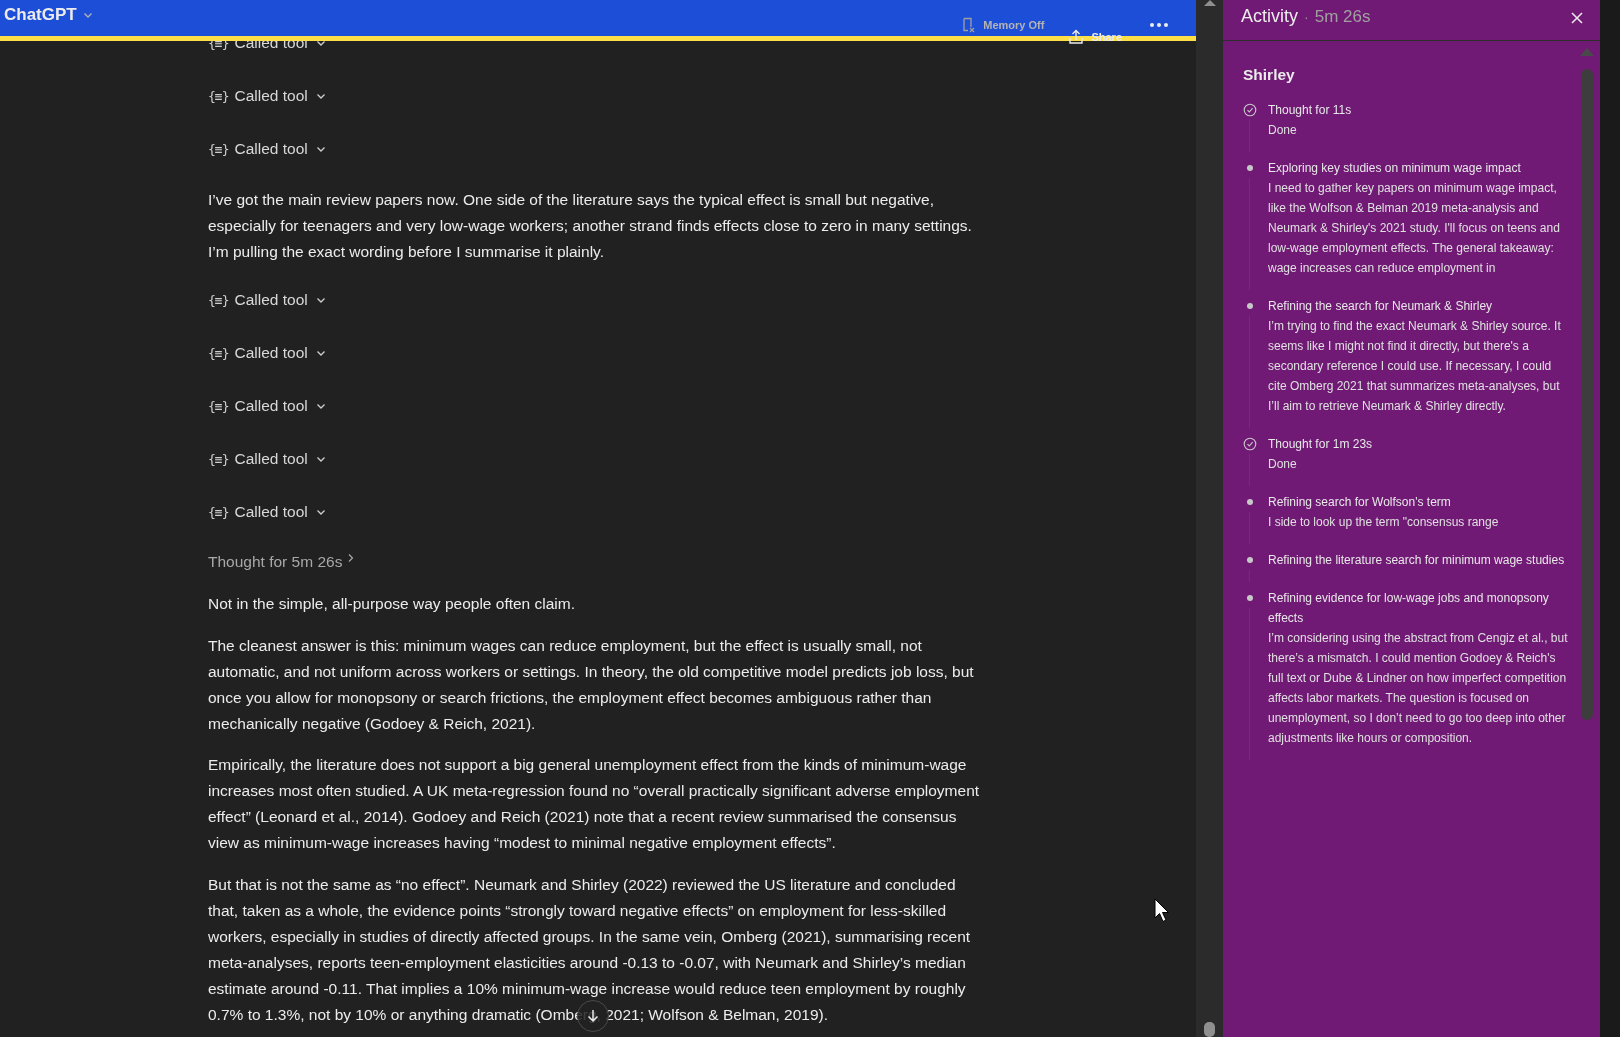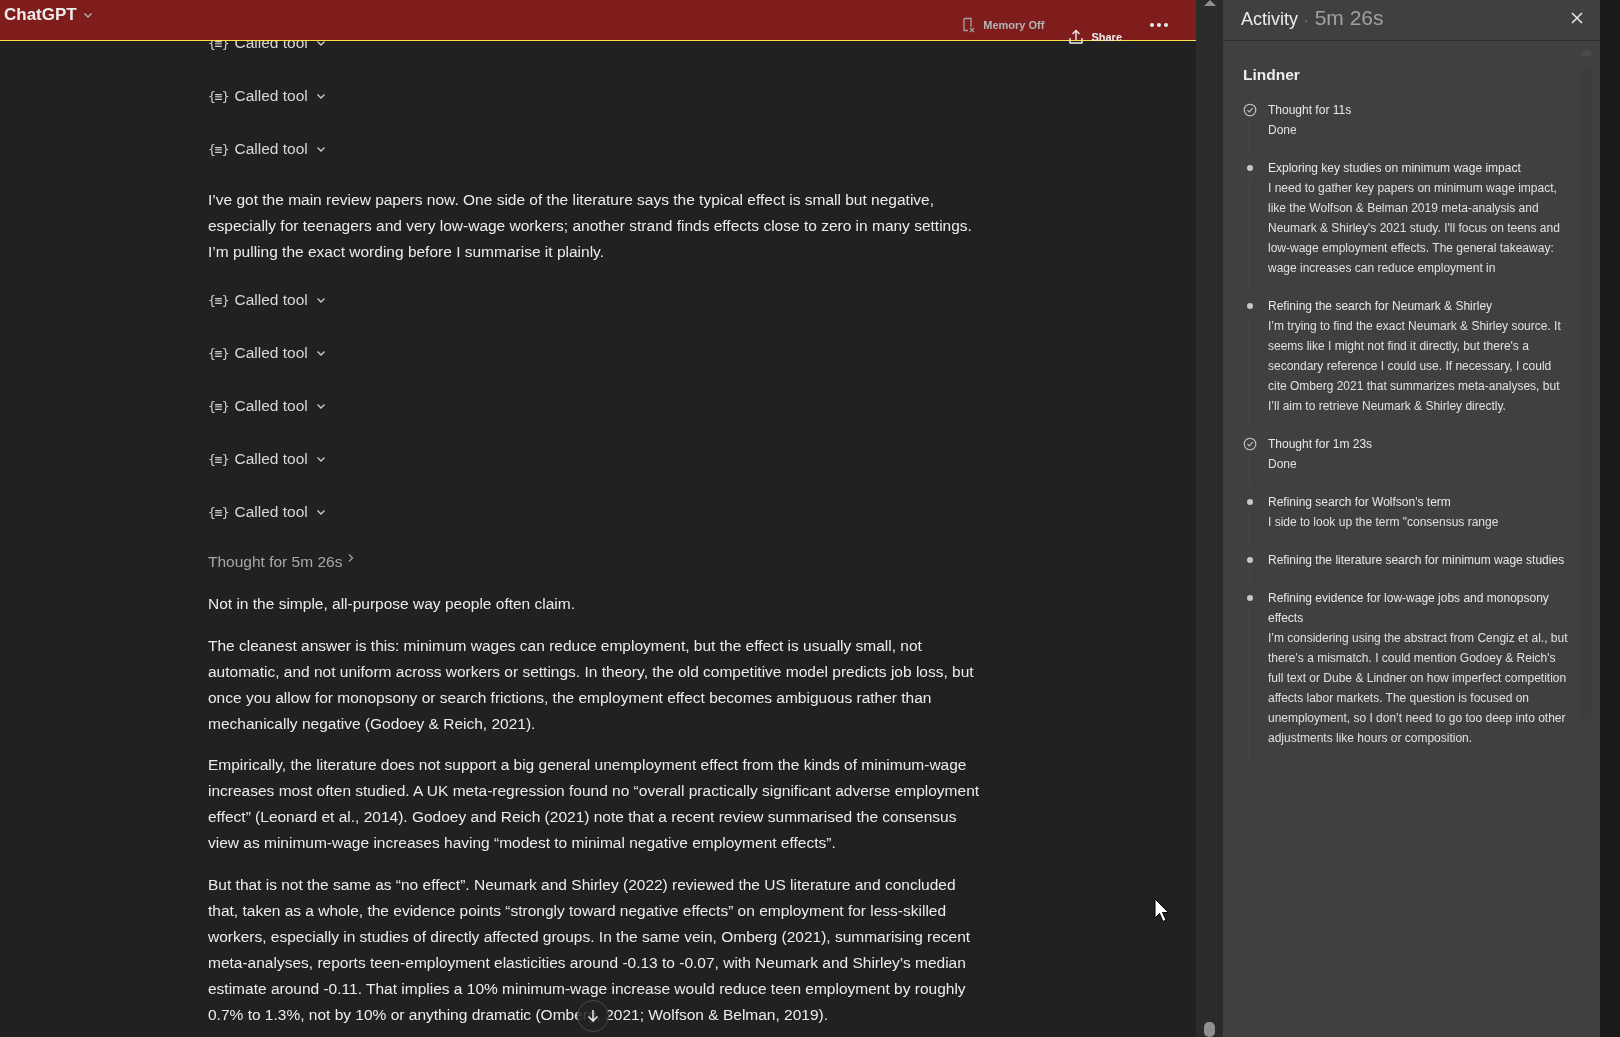--- a/index.html
+++ b/index.html
@@ -1,21 +1,21 @@
 <!DOCTYPE html>
 <html><head>
 <meta charset="utf-8">
 <style>
   * { box-sizing: border-box; margin: 0; padding: 0; }
   html, body { width: 1620px; height: 1037px; overflow: hidden; background: #212121; }
   body { font-family: "Liberation Sans", "DejaVu Sans", sans-serif; color: #ececec; position: relative; }
 
   
   .main { position: absolute; left: 0; top: 0; width: 1196px; height: 1037px; background: #212121; overflow: hidden; }
-  .topbar { position: absolute; left: 0; top: 0; width: 1196px; height: 41px; border-bottom: 1px solid #fde047; background: #7f1d1d; z-index: 5; }
+  .topbar { position: absolute; left: 0; top: 0; width: 1196px; height: 41px; border-bottom: 5px solid #fde047; background: #1d4ed8; z-index: 5; }
   .brand { position: absolute; left: 4px; top: 5px; display: flex; align-items: center; gap: 6px; font-size: 17px; font-weight: bold; color: #ececec; cursor: pointer; }
   .brand .chev { width: 10px; height: 10px; }
   .top-actions { position: absolute; right: 24px; top: 5px; display: flex; align-items: center; gap: 24px; font-size: 11px; }
   .top-action { display: flex; align-items: center; gap: 7px; cursor: pointer; font-weight: bold; }
   .top-action.memory { color: #b4b4b4; }
   .top-action.share { color: #ececec; margin-top: 24px; }
   .more { display: flex; align-items: center; gap: 3px; cursor: pointer; padding: 0 4px; height: 20px; }
   .more span { width: 4px; height: 4px; background: #ececec; border-radius: 50%; display: block; }
 
   .conv { position: absolute; left: 208px; top: 0; width: 780px; }
@@ -28,25 +28,25 @@
   .scroll-down { position: absolute; left: 577px; top: 1000px; width: 32px; height: 32px; border-radius: 50%; border: 1px solid #4a4a4a; background: rgba(33,33,33,0.85); display: flex; align-items: center; justify-content: center; cursor: pointer; z-index: 6; }
 
   .cursor { position: absolute; left: 1154px; top: 898px; width: 18px; height: 26px; z-index: 20; }
 
   
   .main-scroll { position: absolute; left: 1196px; top: 0; width: 27px; height: 1037px; background: #2b2b2b; }
   .main-scroll .arrow-up { position: absolute; left: 8px; top: 0; width: 0; height: 0; border-left: 6px solid transparent; border-right: 6px solid transparent; border-bottom: 6px solid #8f8f8f; }
   .main-scroll .thumb { position: absolute; left: 8px; top: 1022px; width: 11px; height: 15px; background: #8f8f8f; border-radius: 5px; }
 
   
-  .panel { position: absolute; left: 1223px; top: 0; width: 377px; height: 1037px; background: #404040; overflow: hidden; text-decoration: underline; }
+  .panel { position: absolute; left: 1223px; top: 0; width: 377px; height: 1037px; background: #701a75; overflow: hidden; text-decoration: underline; }
   .panel-header { position: absolute; left: 0; top: 0; width: 377px; height: 41px; border-bottom: 1px solid #2e2e2e; }
   .panel-title { position: absolute; left: 18px; top: 6px; font-size: 18px; color: #ececec; display: flex; align-items: baseline; gap: 6px; }
   .panel-title .dot { color: #8f8f8f; font-size: 14px; }
-  .panel-title .dur { color: #a0a0a0; font-size: 21px; }
+  .panel-title .dur { color: #a0a0a0; font-size: 17px; }
   .close-btn { position: absolute; left: 342px; top: 6px; width: 24px; height: 24px; display: flex; align-items: center; justify-content: center; cursor: pointer; }
 
   .panel-scroll { position: absolute; left: 357px; top: 46px; width: 14px; height: 991px; }
   .panel-scroll .arrow-up { position: absolute; left: 0; top: 2px; width: 0; height: 0; border-left: 7px solid transparent; border-right: 7px solid transparent; border-bottom: 8px solid #4a4a4a; }
   .panel-scroll .thumb { position: absolute; left: 1px; top: 23px; width: 12px; height: 651px; background: #3d3d3d; border-radius: 6px; }
 
   .thinking-h { position: absolute; left: 20px; top: 66px; font-size: 15.5px; font-weight: bold; color: #ececec; }
   .steps { position: absolute; left: 20px; top: 100px; width: 330px; }
   .step { position: relative; padding-left: 25px; margin-bottom: 18px; font-size: 12px; line-height: 20px; }
   .step .marker { position: absolute; left: 0; top: 3px; width: 14px; height: 14px; display: flex; align-items: center; justify-content: center; }
@@ -194,21 +194,21 @@
           <path d="M2 2 L12 12 M12 2 L2 12" stroke="#ececec" stroke-width="1.5"></path>
         </svg>
     </div>
   </div>
 
   <div class="panel-scroll">
     <div class="arrow-up"></div>
     <div class="thumb"></div>
   </div>
 
-  <div class="thinking-h">Lindner</div>
+  <div class="thinking-h">Shirley</div>
 
   <div class="steps">
     <div class="step">
       <span class="marker">
           <svg width="14" height="14" viewBox="0 0 14 14">
             <circle cx="7" cy="7" r="5.8" stroke="#c8c8c8" stroke-width="1.1" fill="none"></circle>
             <path d="M4.5 7.2 L6.3 9 L9.6 5.2" stroke="#c8c8c8" stroke-width="1.1" fill="none"></path>
           </svg>
         </span>
       <span class="line"></span>

